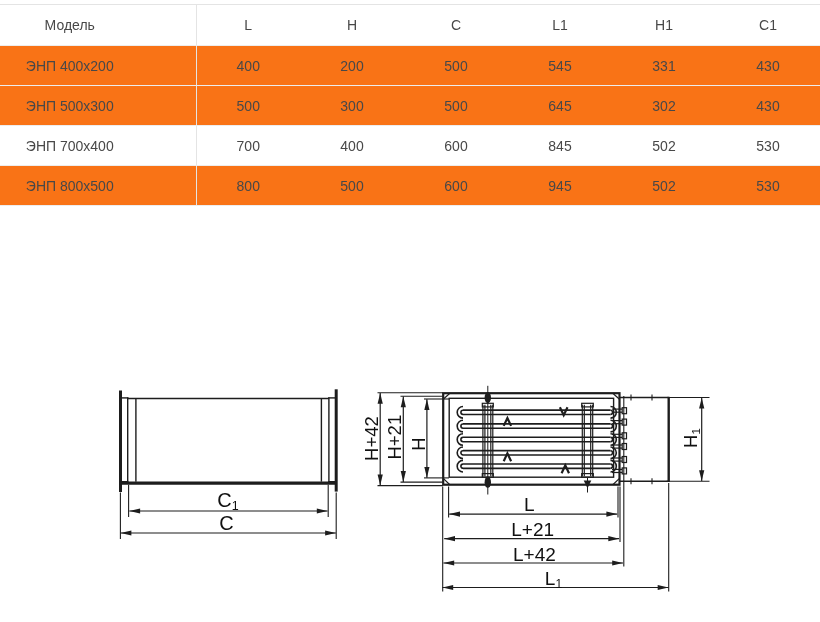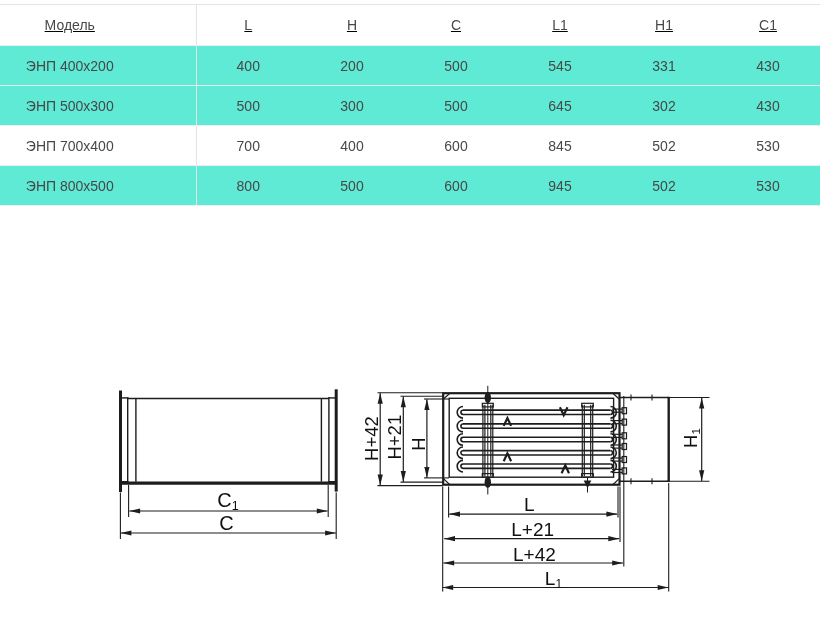--- a/index.html
+++ b/index.html
@@ -1,22 +1,22 @@
 <!DOCTYPE html>
 <html><head>
 <meta charset="utf-8">
 <style>
   html,body{margin:0;padding:0;background:#fff;width:820px;height:622px;overflow:hidden;}
   body{font-family:"Liberation Sans",sans-serif;}
   .tblwrap{position:absolute;left:0;top:4px;width:820px;}
   table{border-collapse:collapse;width:820px;table-layout:fixed;font-family:"Liberation Sans",sans-serif;}
   td,th{font-weight:normal;font-size:14px;color:#484848;text-align:center;border-bottom:1px solid #ededed;padding:0;}
   tr{height:40px;}
-  tr.hdr{height:41px;border-top:1px solid #e4e4e4;text-decoration:underline;}
-  tr.g{background:#5eead4;}
+  tr.hdr{height:41px;border-top:1px solid #e4e4e4;}
+  tr.g{background:#f97316;}
   td.m,th.m{border-right:1px solid #e4e4e4;padding-right:56px;}
 </style>
 </head>
 <body>
 
 <div class="tblwrap">
 <table>
   <colgroup>
         <col style="width:196px">
         <col style="width:104px">

